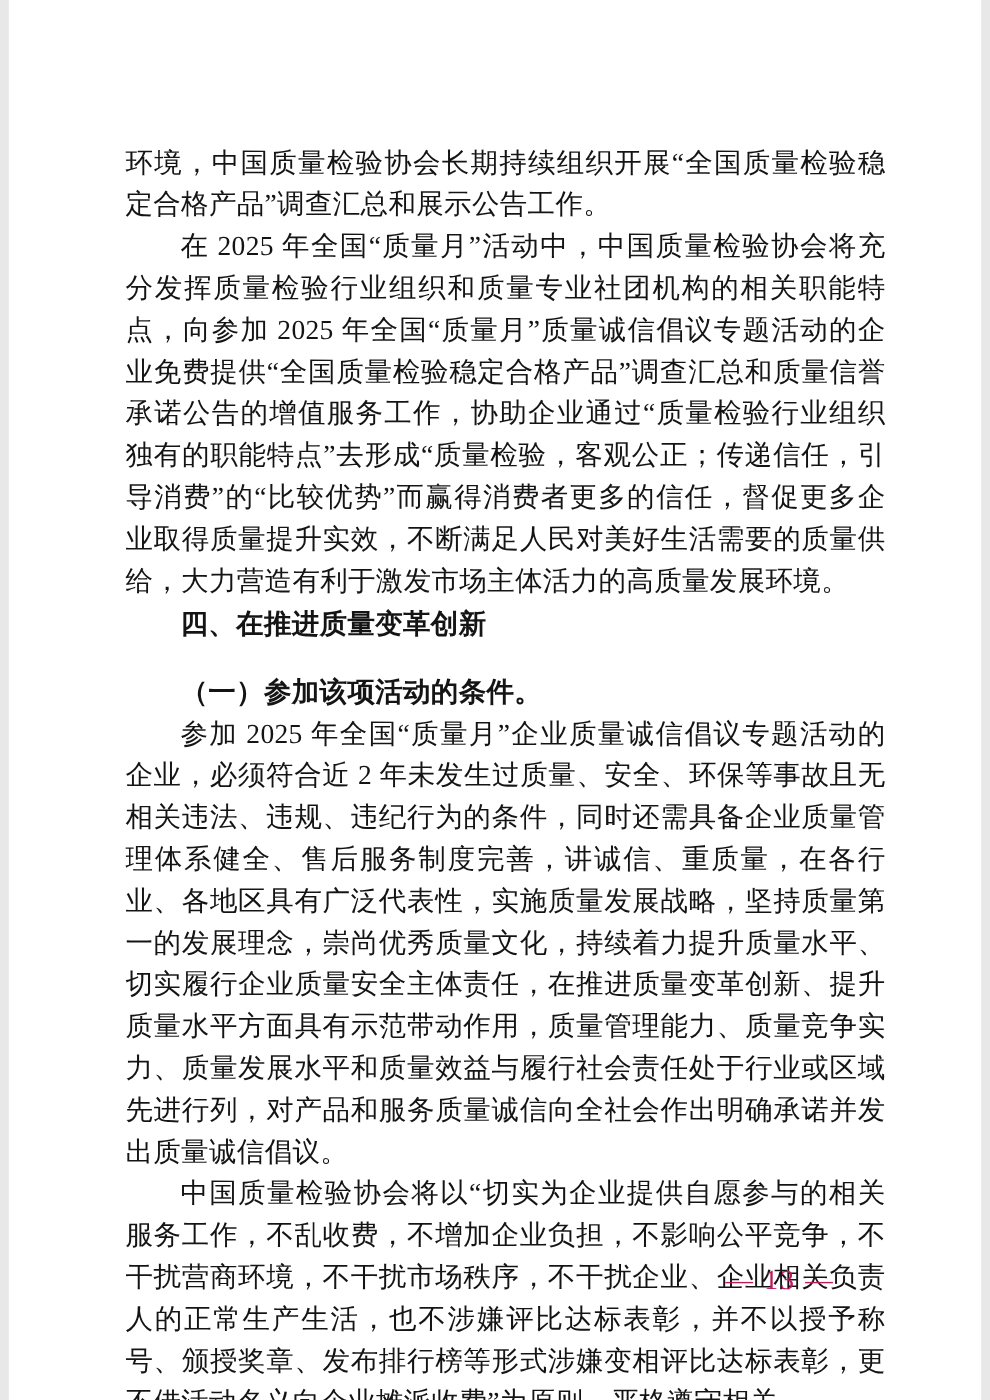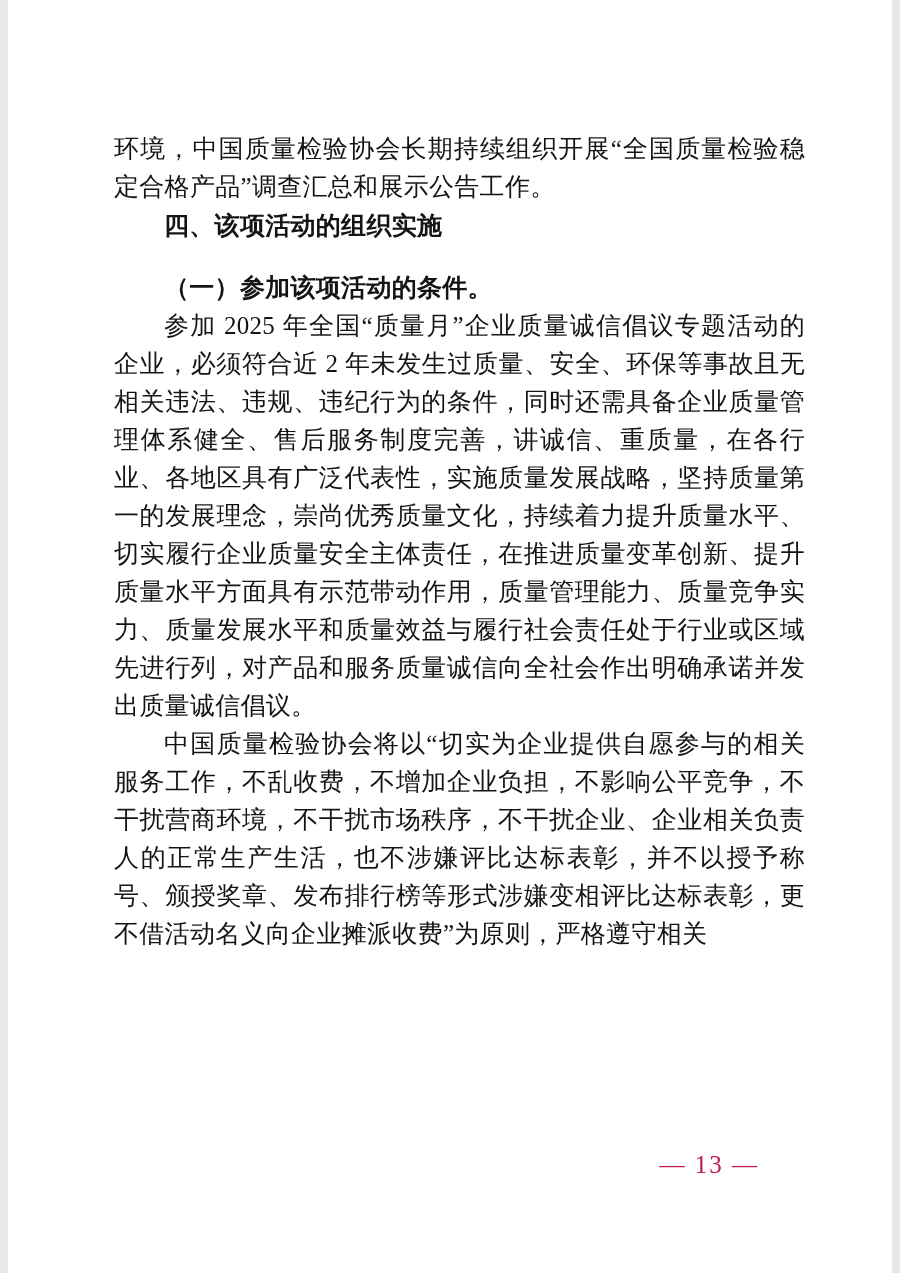--- a/index.html
+++ b/index.html
@@ -52,19 +52,20 @@
     letter-spacing: 2px;
     color: #be185d;
   }
 </style>
 </head>
 <body>
 
 <div class="page">
   <div class="content">
     <p class="para no-indent">环境，中国质量检验协会长期持续组织开展“全国质量检验稳定合格产品”调查汇总和展示公告工作。</p>
-    <h2 class="section-heading">四、该项活动的组织实施</h2>
+    <p class="para">在 2025 年全国“质量月”活动中，中国质量检验协会将充分发挥质量检验行业组织和质量专业社团机构的相关职能特点，向参加 2025 年全国“质量月”质量诚信倡议专题活动的企业免费提供“全国质量检验稳定合格产品”调查汇总和质量信誉承诺公告的增值服务工作，协助企业通过“质量检验行业组织独有的职能特点”去形成“质量检验，客观公正；传递信任，引导消费”的“比较优势”而赢得消费者更多的信任，督促更多企业取得质量提升实效，不断满足人民对美好生活需要的质量供给，大力营造有利于激发市场主体活力的高质量发展环境。</p>
+    <h2 class="section-heading">四、在推进质量变革创新</h2>
     <h3 class="subsection-heading">（一）参加该项活动的条件。</h3>
     <p class="para">参加 2025 年全国“质量月”企业质量诚信倡议专题活动的企业，必须符合近 2 年未发生过质量、安全、环保等事故且无相关违法、违规、违纪行为的条件，同时还需具备企业质量管理体系健全、售后服务制度完善，讲诚信、重质量，在各行业、各地区具有广泛代表性，实施质量发展战略，坚持质量第一的发展理念，崇尚优秀质量文化，持续着力提升质量水平、切实履行企业质量安全主体责任，在推进质量变革创新、提升质量水平方面具有示范带动作用，质量管理能力、质量竞争实力、质量发展水平和质量效益与履行社会责任处于行业或区域先进行列，对产品和服务质量诚信向全社会作出明确承诺并发出质量诚信倡议。</p>
     <p class="para">中国质量检验协会将以“切实为企业提供自愿参与的相关服务工作，不乱收费，不增加企业负担，不影响公平竞争，不干扰营商环境，不干扰市场秩序，不干扰企业、企业相关负责人的正常生产生活，也不涉嫌评比达标表彰，并不以授予称号、颁授奖章、发布排行榜等形式涉嫌变相评比达标表彰，更不借活动名义向企业摊派收费”为原则，严格遵守相关</p>
   </div>
   <div class="page-number">— 13 —</div>
 </div>
 
 </body></html>

